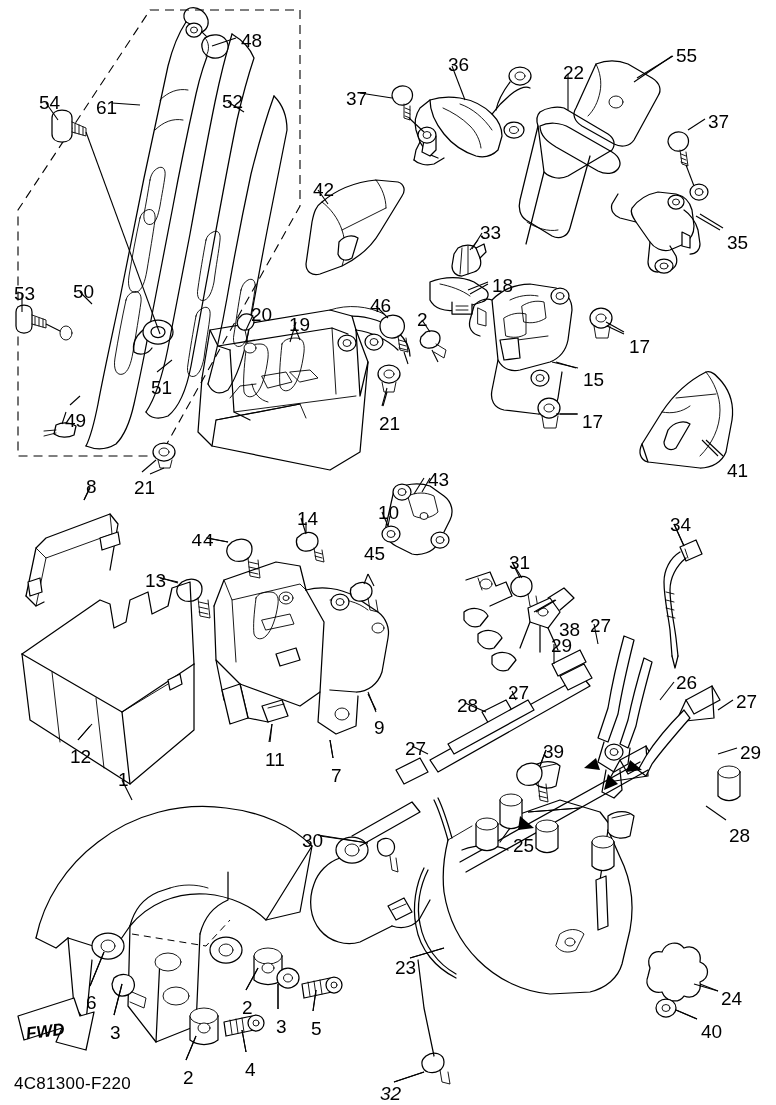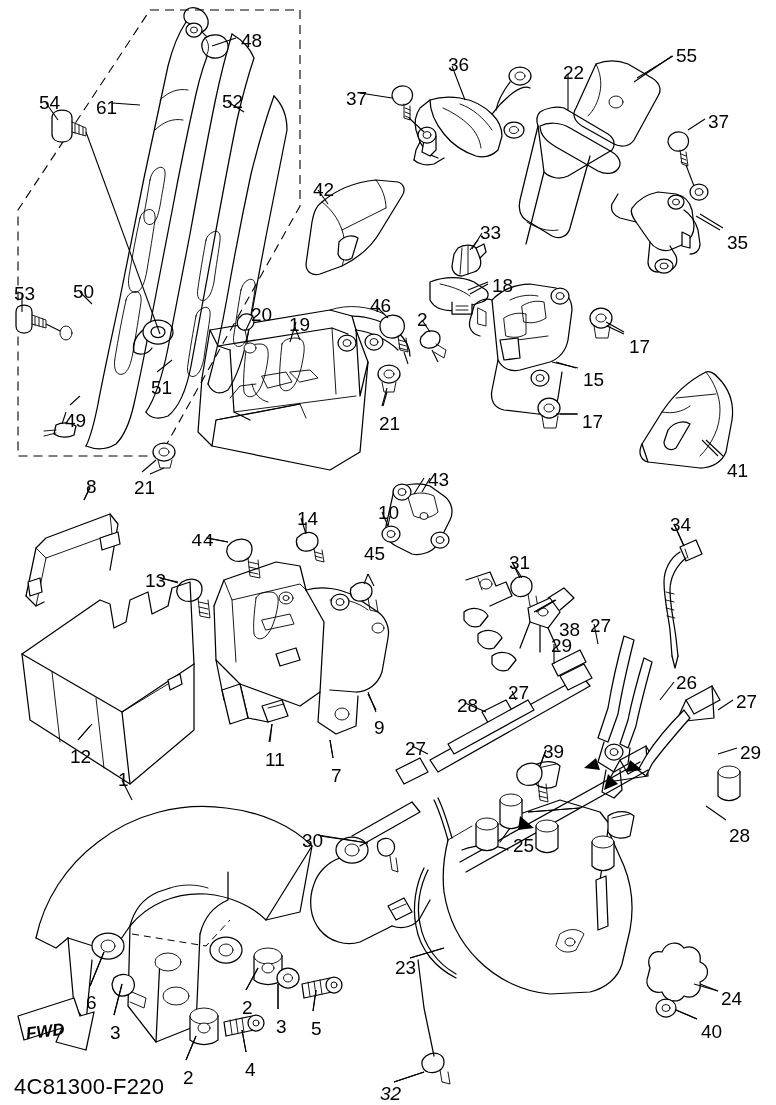--- a/index.html
+++ b/index.html
@@ -18,21 +18,21 @@
     font-size:19px;
     color:#000000;
     line-height:1;
     white-space:nowrap;
     -webkit-user-select:none;
   }
   #partnumber{
     position:absolute;
     left:14px;top:1074px;
     font-family:"Liberation Sans",sans-serif;
-    font-size:22px;
+    font-size:17px;
     letter-spacing:0.3px;
     color:#000;
   }
   .fwdlabel{
     position:absolute;
     left:26px;top:1022px;
     font-family:"Liberation Sans",sans-serif;
     font-size:17px;
     font-weight:bold;
     font-style:italic;

